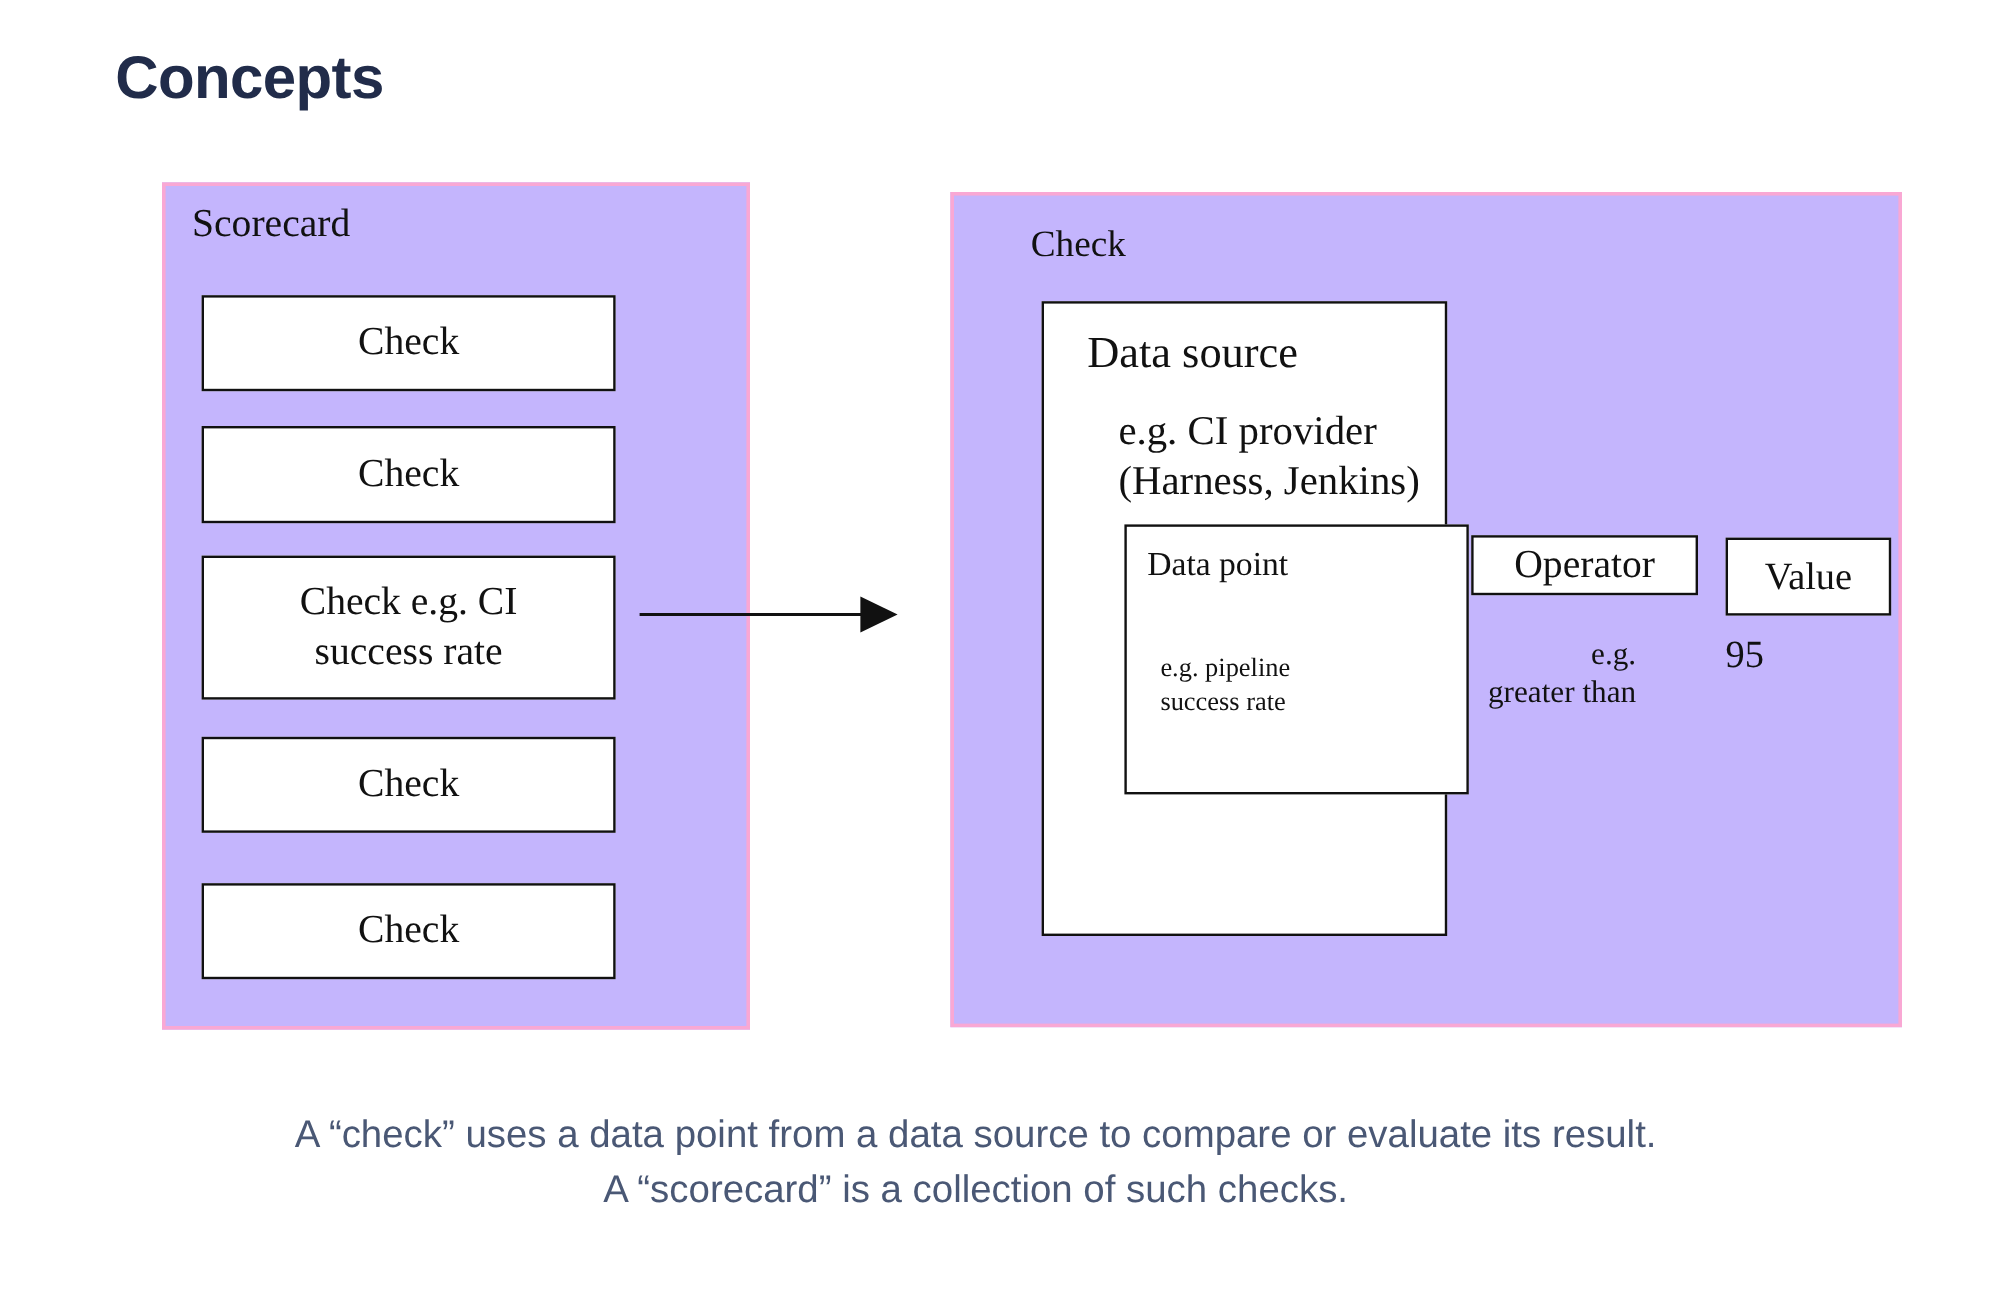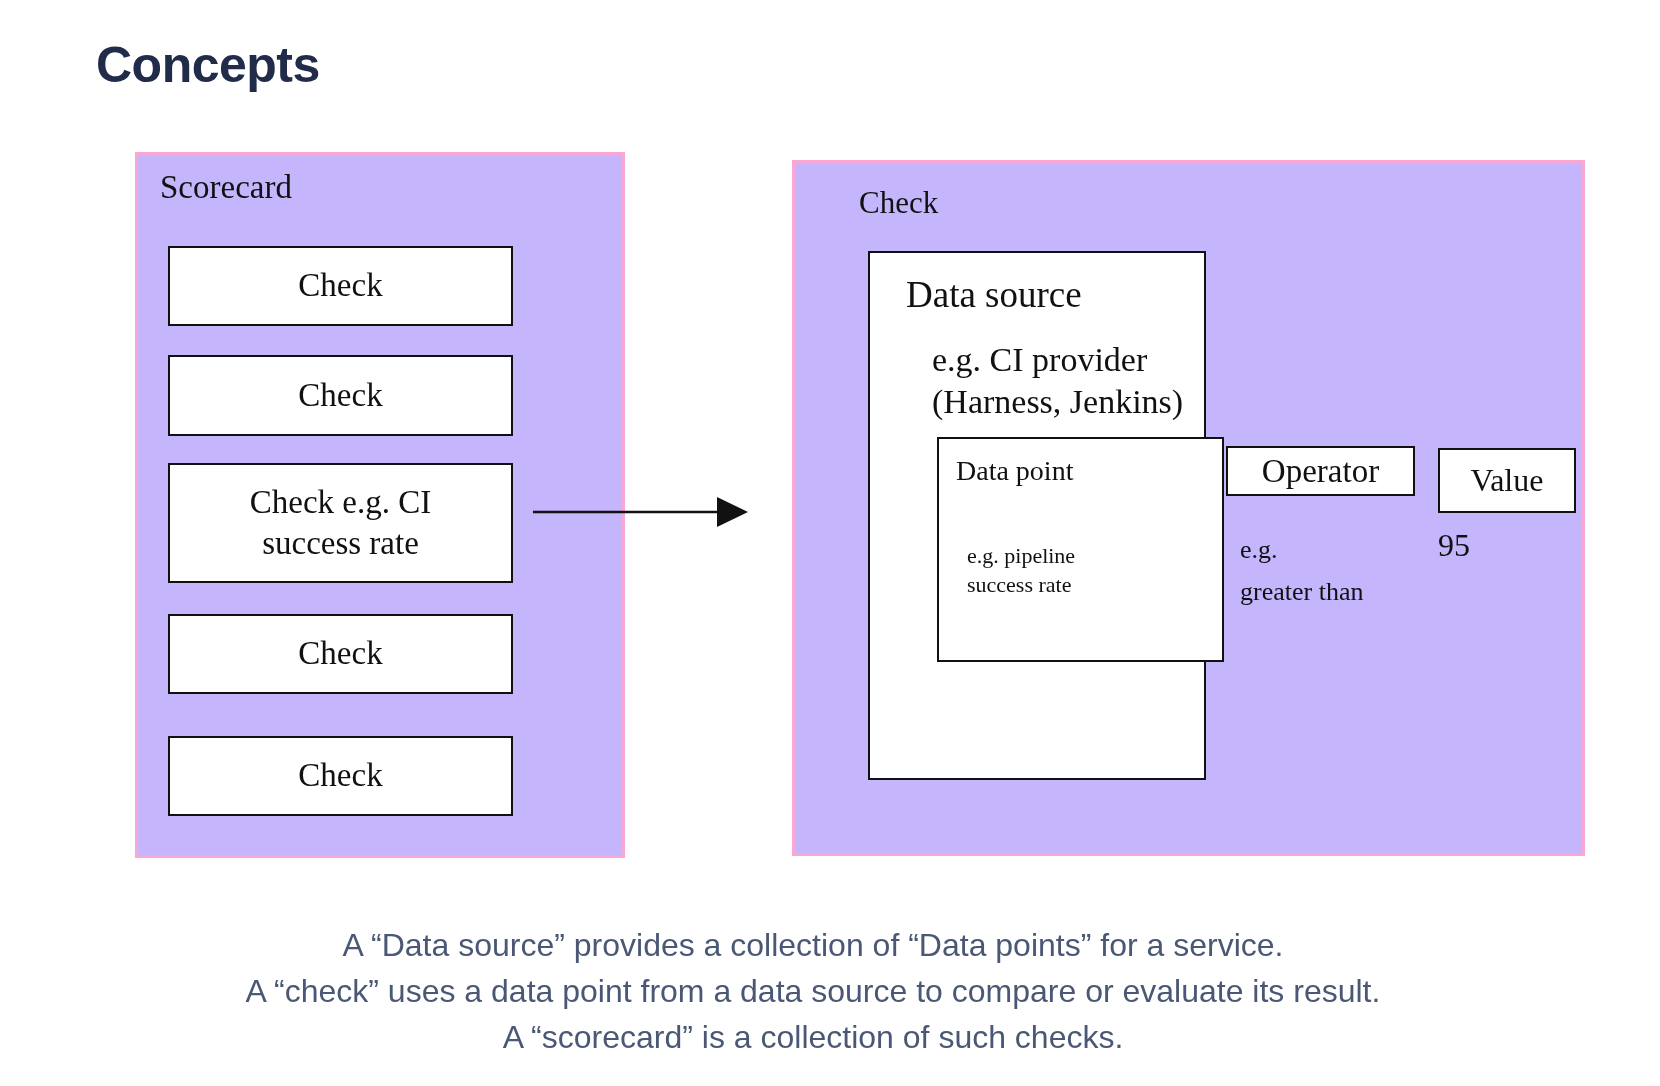--- a/index.html
+++ b/index.html
@@ -42,21 +42,21 @@
   .check-detail{left:792px;top:160px;width:793px;height:696px;}
   .check-detail-label{position:absolute;left:64px;top:22px;font-size:31px;}
   .data-source{left:73px;top:88px;width:338px;height:529px;}
   .data-source-label{position:absolute;left:24px;top:20px;font-size:37px;margin-left:12px;}
   .data-source-example{position:absolute;left:62px;top:86px;font-size:34px;line-height:42px;}
   .data-point{left:23px;top:184px;width:287px;height:225px;margin-left:44px;}
   .data-point-label{position:absolute;left:17px;top:16px;font-size:28px;}
   .data-point-example{position:absolute;left:28px;top:102px;font-size:22px;line-height:29px;}
   .operator-box{left:431px;top:283px;width:189px;height:50px;display:flex;align-items:center;justify-content:center;font-size:33px;}
   .value-box{left:643px;top:285px;width:138px;height:65px;display:flex;align-items:center;justify-content:center;font-size:32px;}
-  .operator-example{position:absolute;left:445px;top:366px;font-size:26px;line-height:42px;}
+  .operator-example{position:absolute;left:445px;top:366px;font-size:26px;line-height:32px;text-align:right;}
   .value-example{position:absolute;left:643px;top:364px;width:138px;text-align:left;font-size:32px;}
 
   
   .captions{position:absolute;left:0;top:922px;width:1626px;text-align:center;color:#4A5875;}
   .caption-line{font-size:32px;line-height:46px;font-family:"Liberation Sans",sans-serif;}
 </style>
 </head>
 <body>
 
 <div class="canvas">
@@ -94,18 +94,17 @@
     </div>
 
     <div class="innerbox hand operator-box">Operator</div>
     <div class="innerbox hand value-box">Value</div>
     <div class="hand preline operator-example">e.g.
 greater than</div>
     <div class="hand value-example">95</div>
   </div>
 
   <div class="captions">
-    <div class="caption-line">A “Data source” provides a collection of “Data points” for a service.</div>
     <div class="caption-line">A “check” uses a data point from a data source to compare or evaluate its result.</div>
     <div class="caption-line">A “scorecard” is a collection of such checks.</div>
   </div>
 
 </div>
 
 </body></html>

